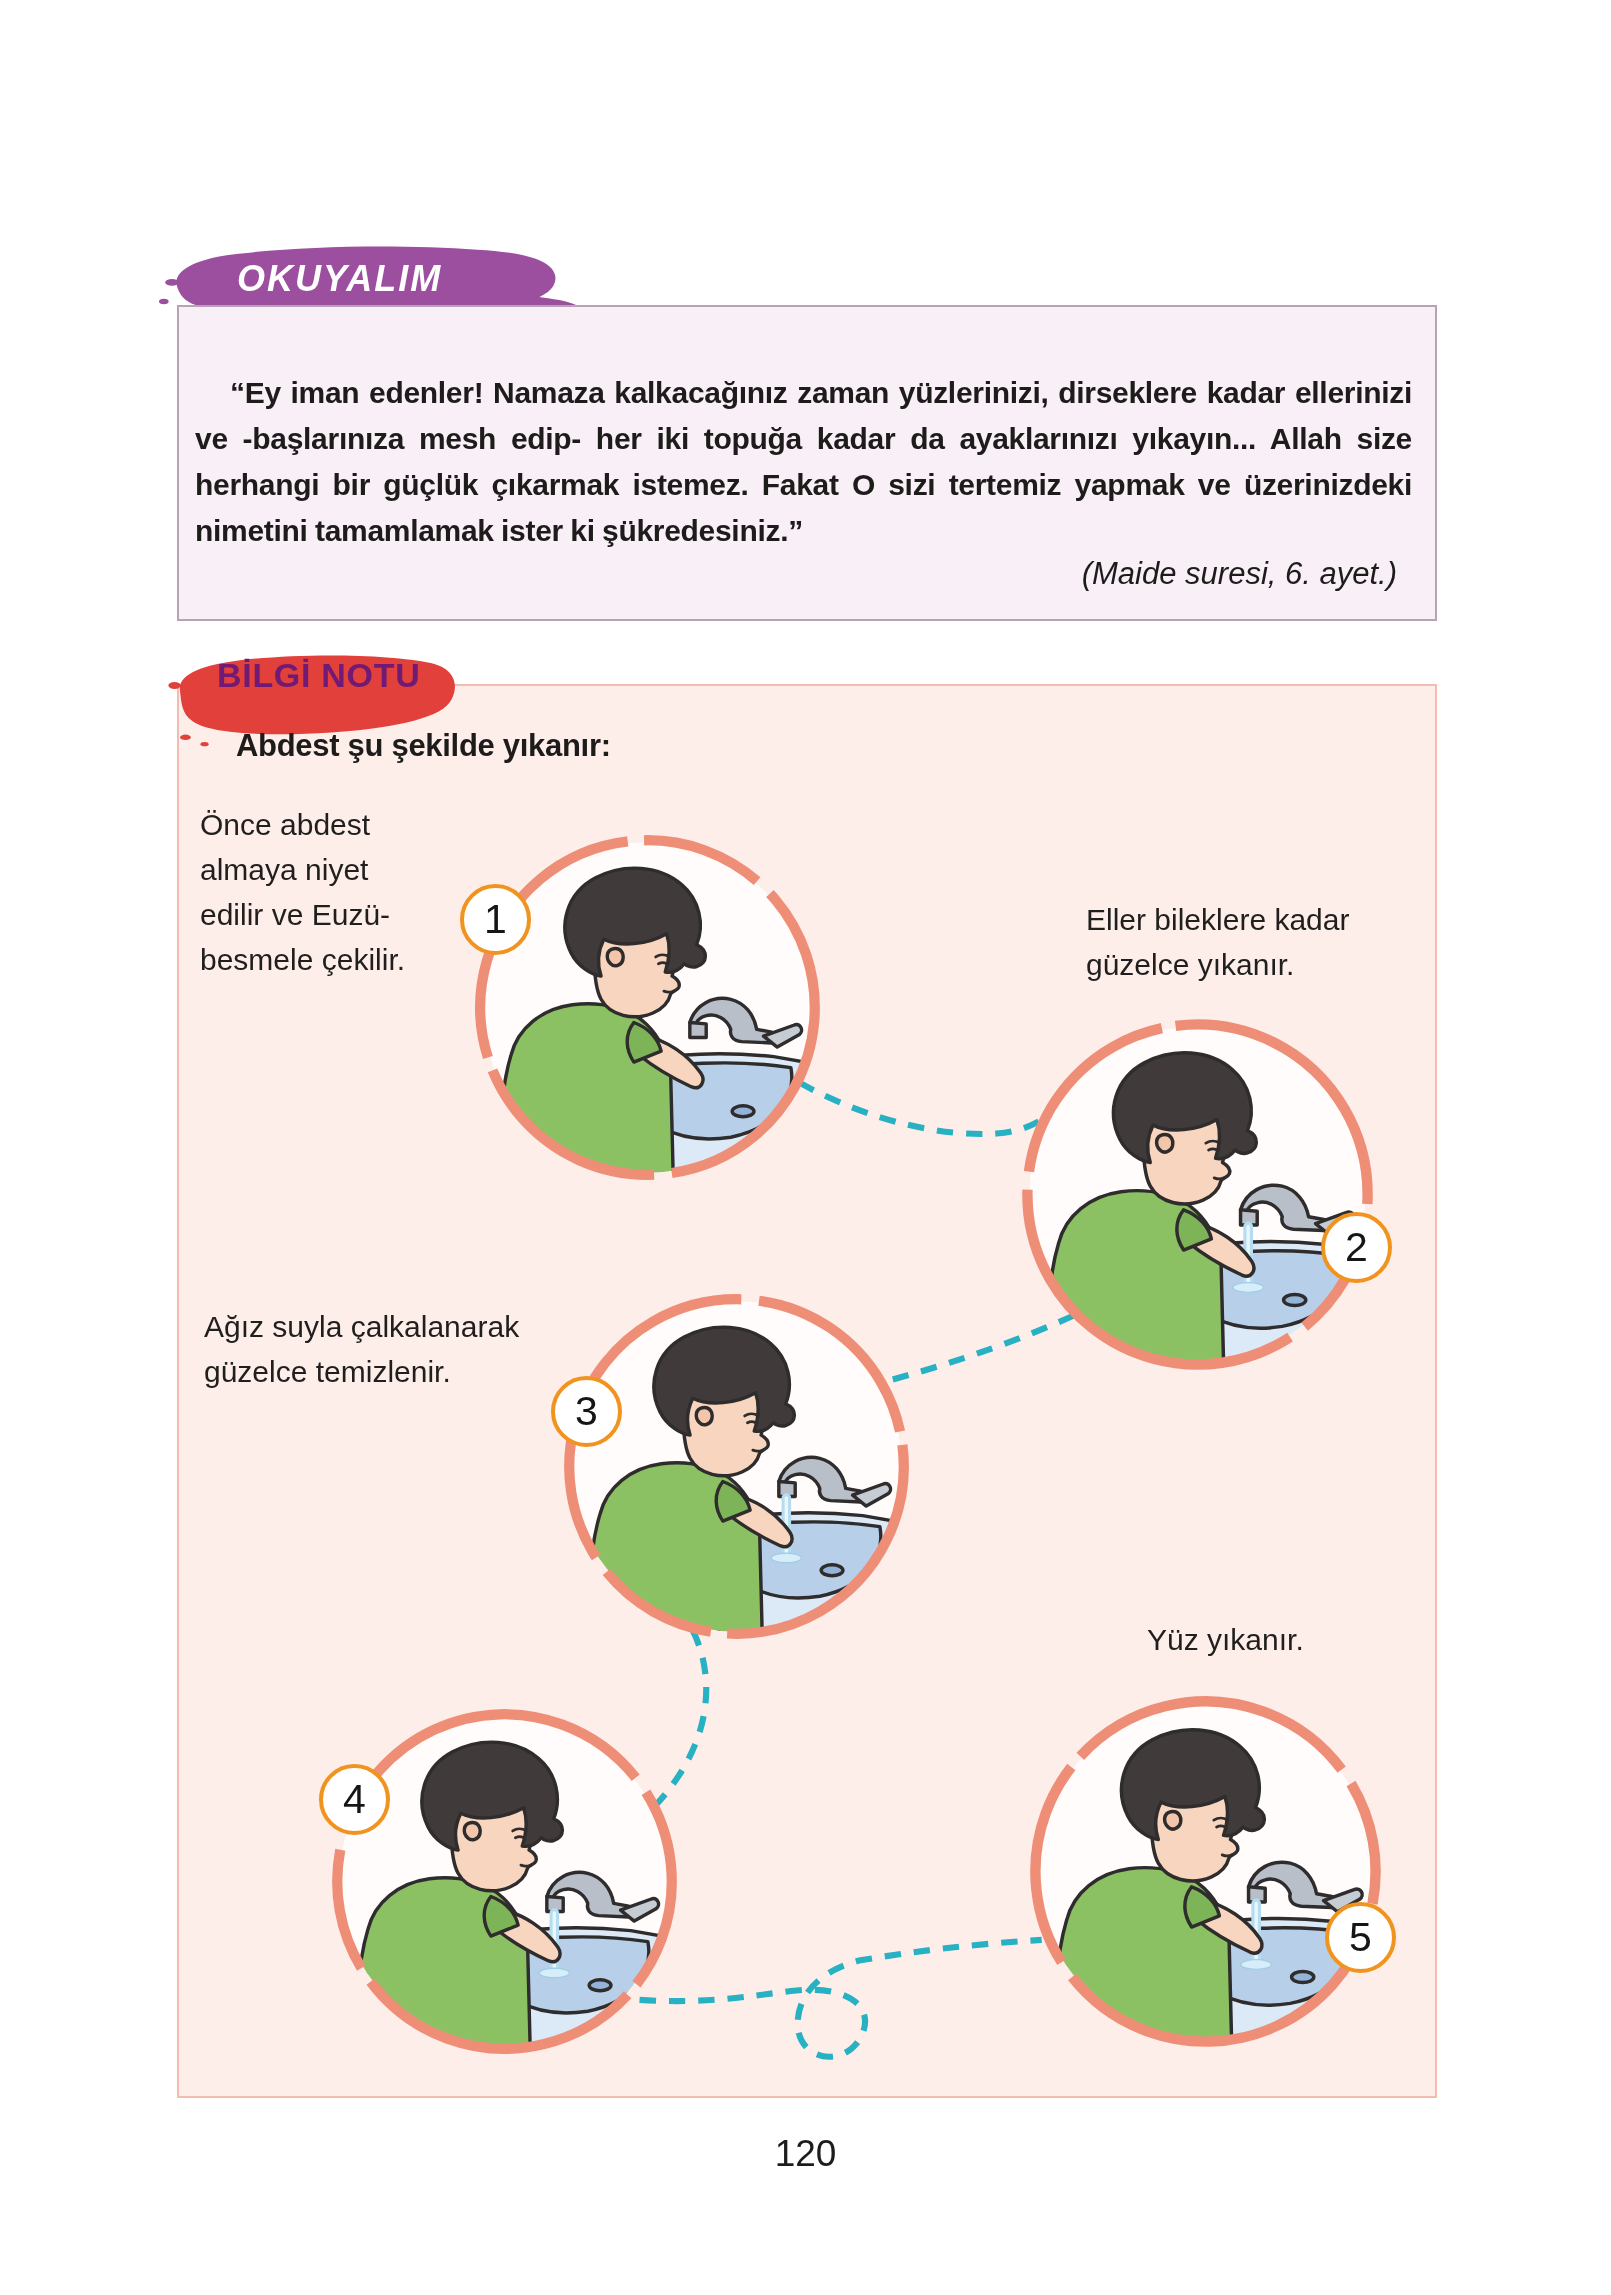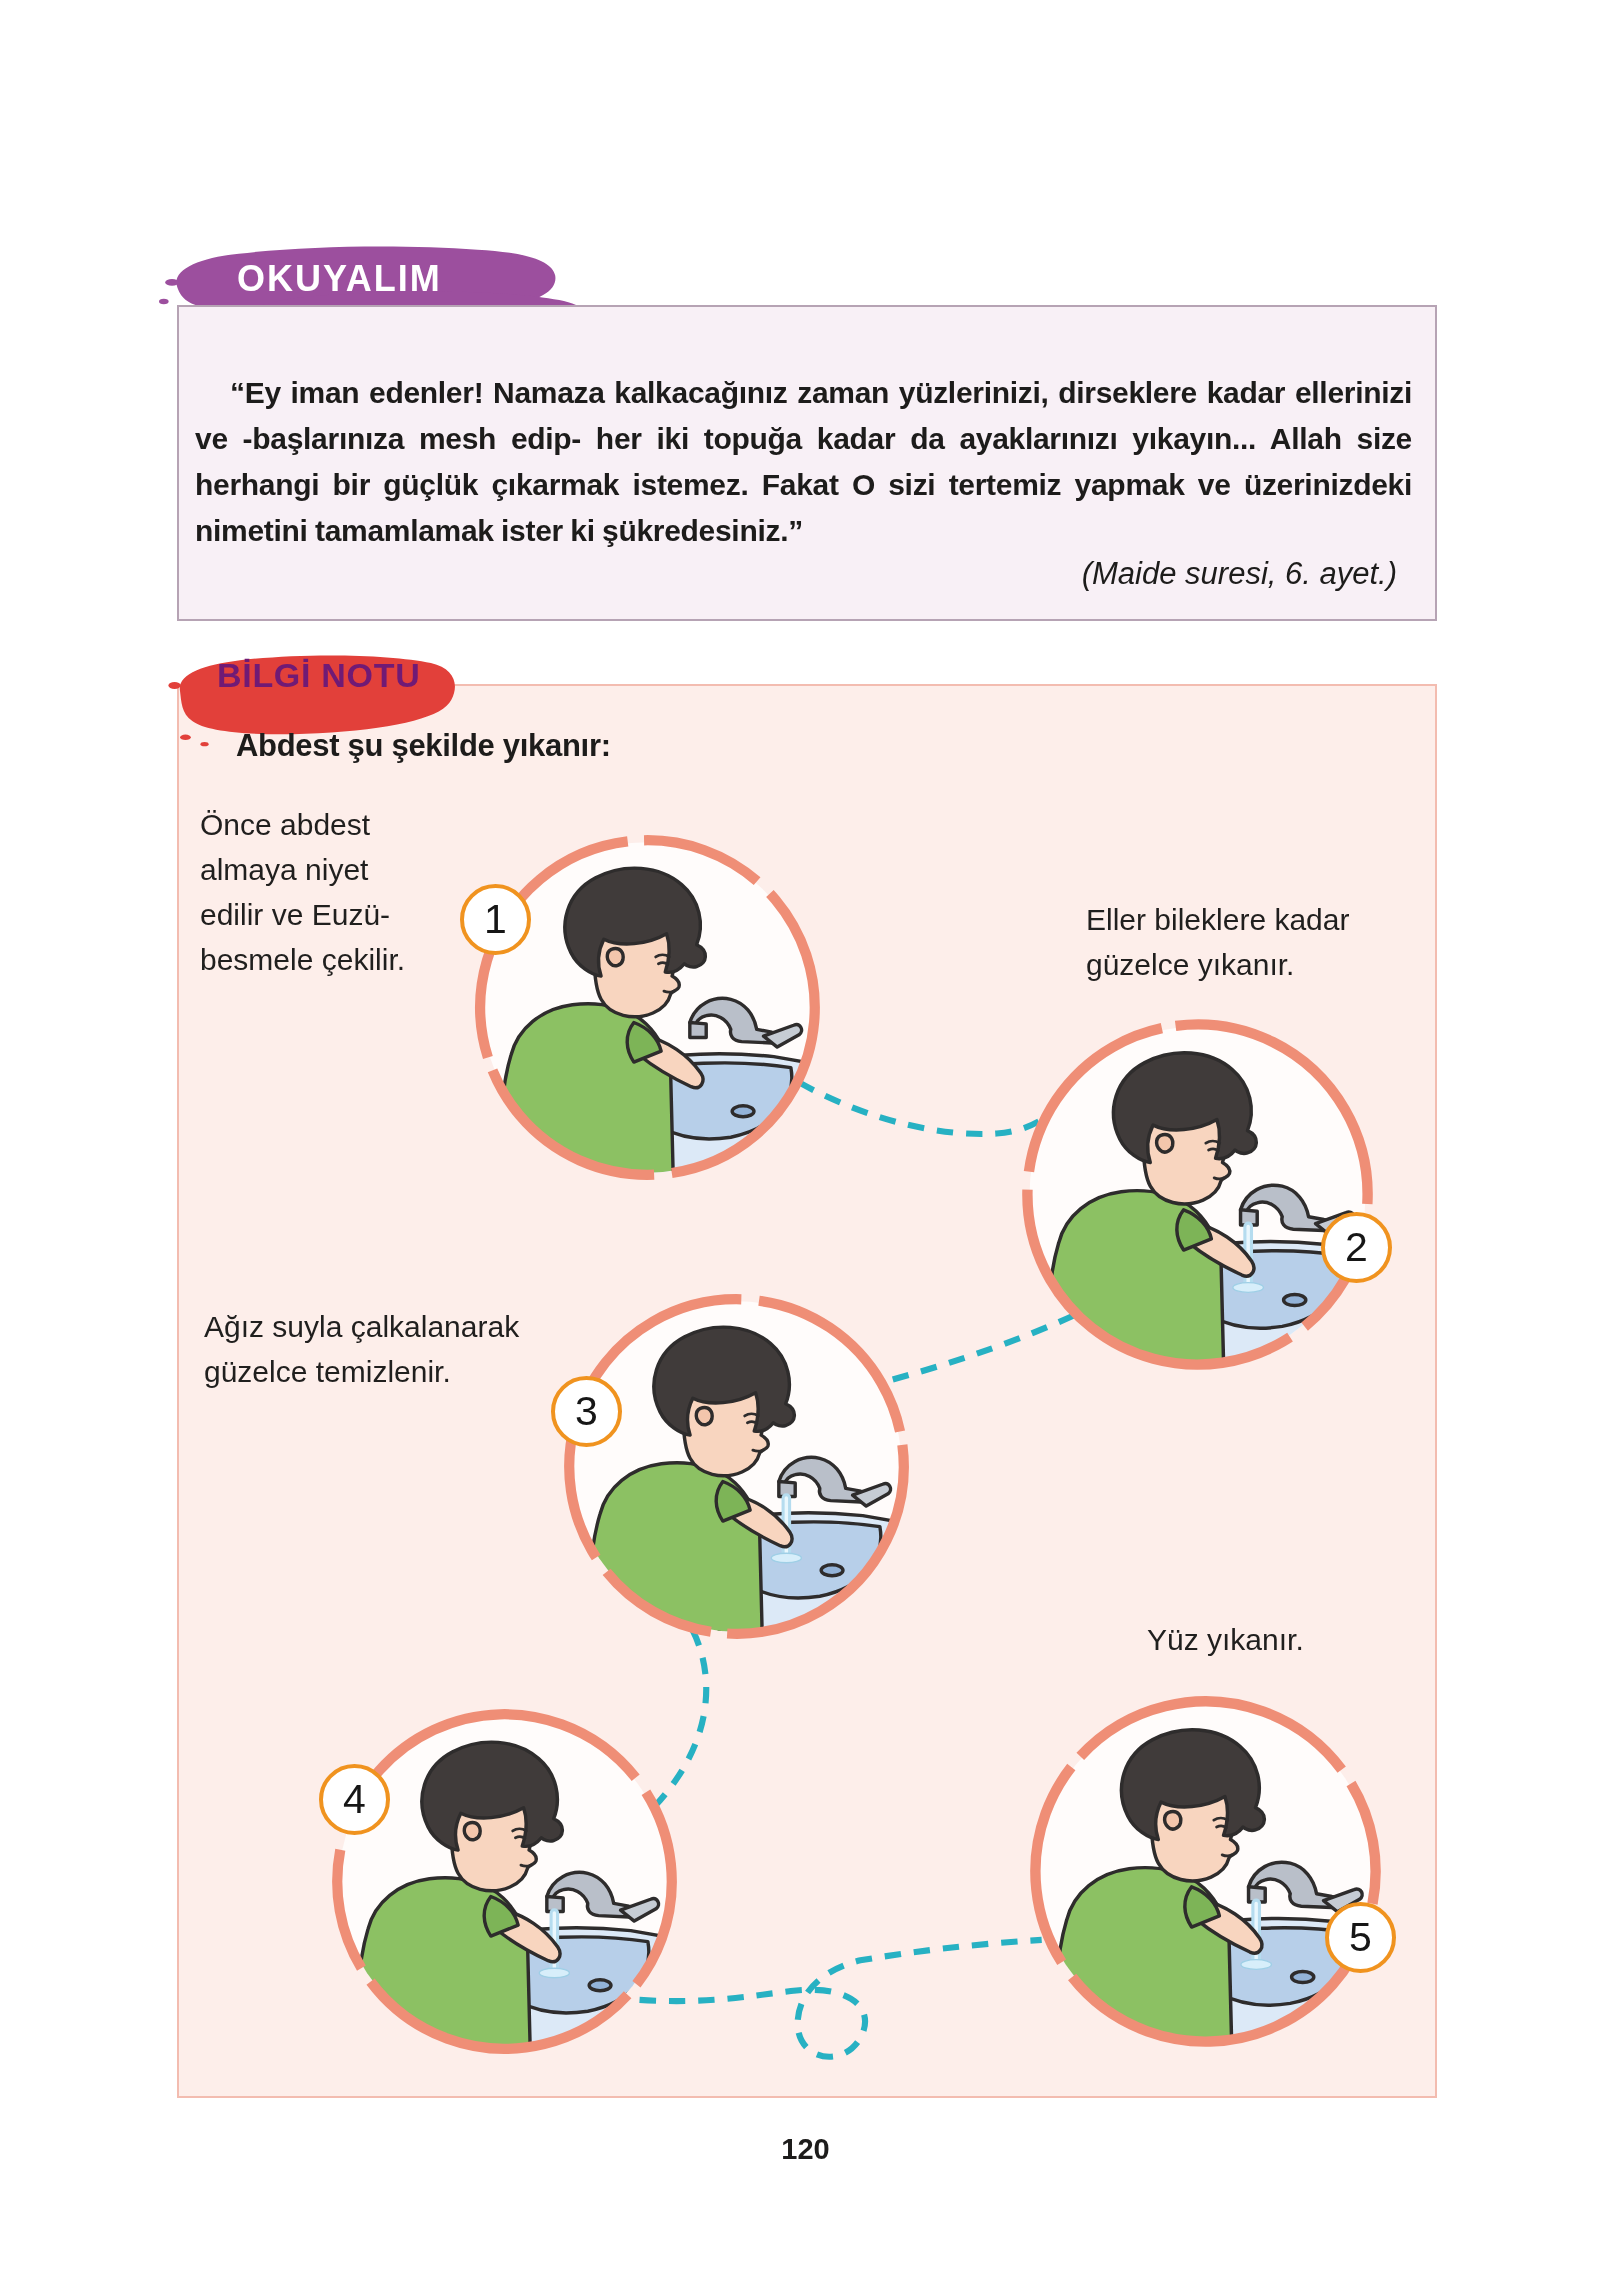--- a/index.html
+++ b/index.html
@@ -16,21 +16,21 @@
   .quote-box{position:absolute;left:177px;top:305px;width:1260px;height:316px;
      background:var(--quote_box_bg);border:2.7px solid var(--quote_box_border);box-sizing:border-box;}
   .quote-text{margin:0;padding:63px 23px 0 16px;font-size:30px;line-height:46px;font-weight:bold;
      text-align:justify;text-indent:35px;letter-spacing:-0.3px;word-spacing:-0.7px;}
   .quote-citation{position:absolute;right:26px;bottom:15px;margin:12px;font-size:31px;font-style:italic;
      font-weight:400;color:#1d1c1b;}
 
   
   .read-banner{position:absolute;left:157px;top:240px;width:450px;height:140px;}
   .read-banner svg{position:absolute;left:0;top:0;width:100%;height:100%;}
-  .rb1{position:absolute;left:80px;top:17.7px;font-size:36px;font-weight:bold;color:#ffffff;letter-spacing:2px;}
+  .rb1{position:absolute;left:80px;top:17.7px;font-size:36px;font-weight:bold;color:#ffffff;letter-spacing:2px;font-style:italic;}
   .rb2{position:absolute;left:157px;top:68px;font-size:36px;font-weight:bold;color:#ffffff;letter-spacing:2px;}
 
   
   .info-box{position:absolute;left:177px;top:684px;width:1260px;height:1414px;
      background:var(--info_box_bg);border:2.7px solid var(--info_box_border);box-sizing:border-box;}
   .info-banner{position:absolute;left:165px;top:650px;width:300px;height:99px;}
   .info-banner svg{position:absolute;left:0;top:0;width:100%;height:100%;}
   .ib-label{position:absolute;left:52px;top:6px;font-size:34px;font-weight:bold;color:#701a75;letter-spacing:0.7px;}
   .info-heading{position:absolute;left:236px;top:728px;font-size:31px;font-weight:bold;letter-spacing:-0.3px;}
 
@@ -55,21 +55,21 @@
   
   .badge{position:absolute;width:71px;height:71px;border-radius:50%;background:#ffffff;
      border:4.8px solid var(--badge_border);box-sizing:border-box;display:flex;align-items:center;
      justify-content:center;font-size:41px;font-weight:400;color:#161616;}
   .b1{left:460px;top:884px;}
   .b2{left:1321px;top:1212px;}
   .b3{left:551px;top:1376px;}
   .b4{left:319px;top:1764px;}
   .b5{left:1325px;top:1902px;}
 
-  .page-number{position:absolute;left:0;right:0;top:2133px;text-align:center;font-size:29px;font-weight:bold;}
+  .page-number{position:absolute;left:0;right:0;top:2133px;text-align:center;font-size:37px;font-weight:normal;}
 </style>
 </head>
 <body>
 
 <div class="page">
 
   <div class="info-box"></div>
 
   <svg class="connectors" viewBox="0 0 2363 3367" fill="none">
     <path d="M 1172 1588 C 1280 1648 1390 1668 1462 1663 C 1490 1661 1508 1654 1524 1645" stroke-width="9" stroke-dasharray="24 19" stroke="#27b1c3"></path>

